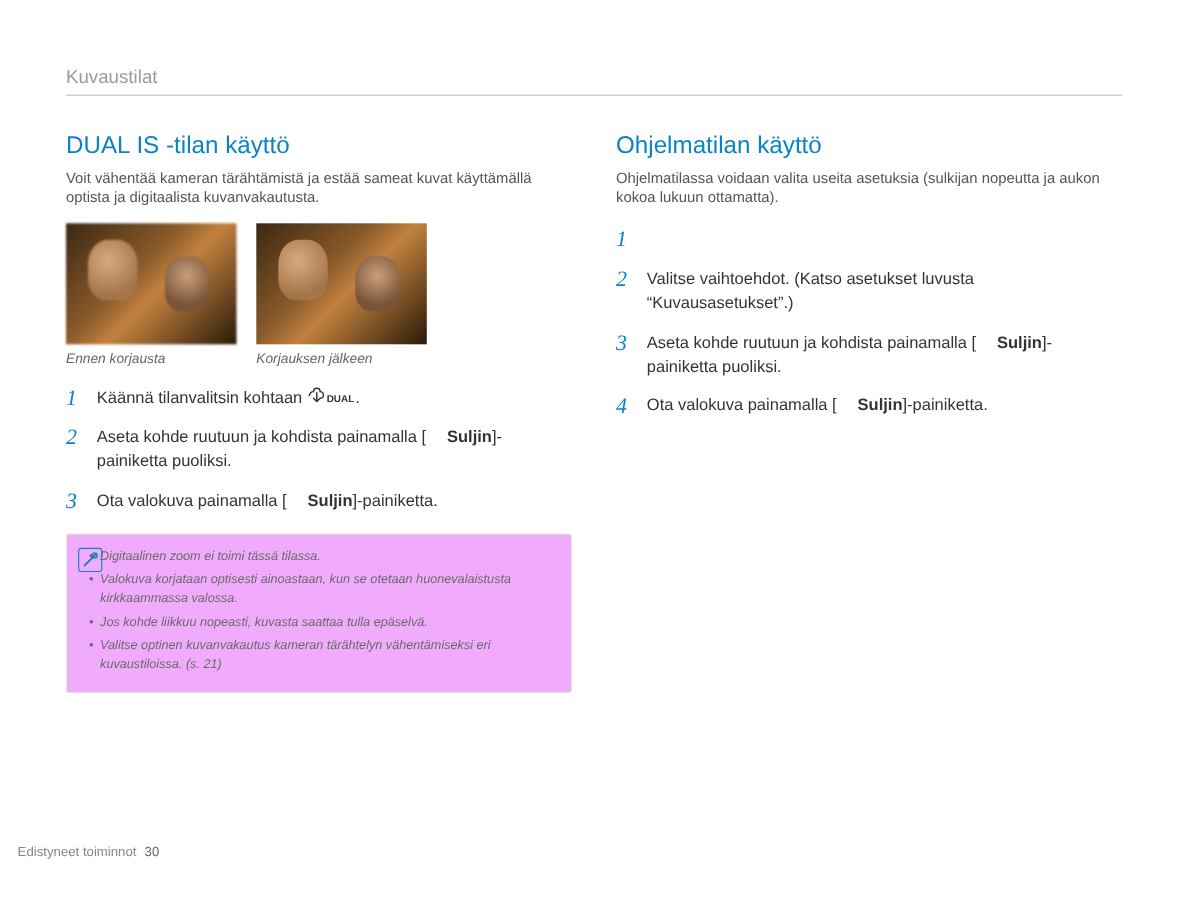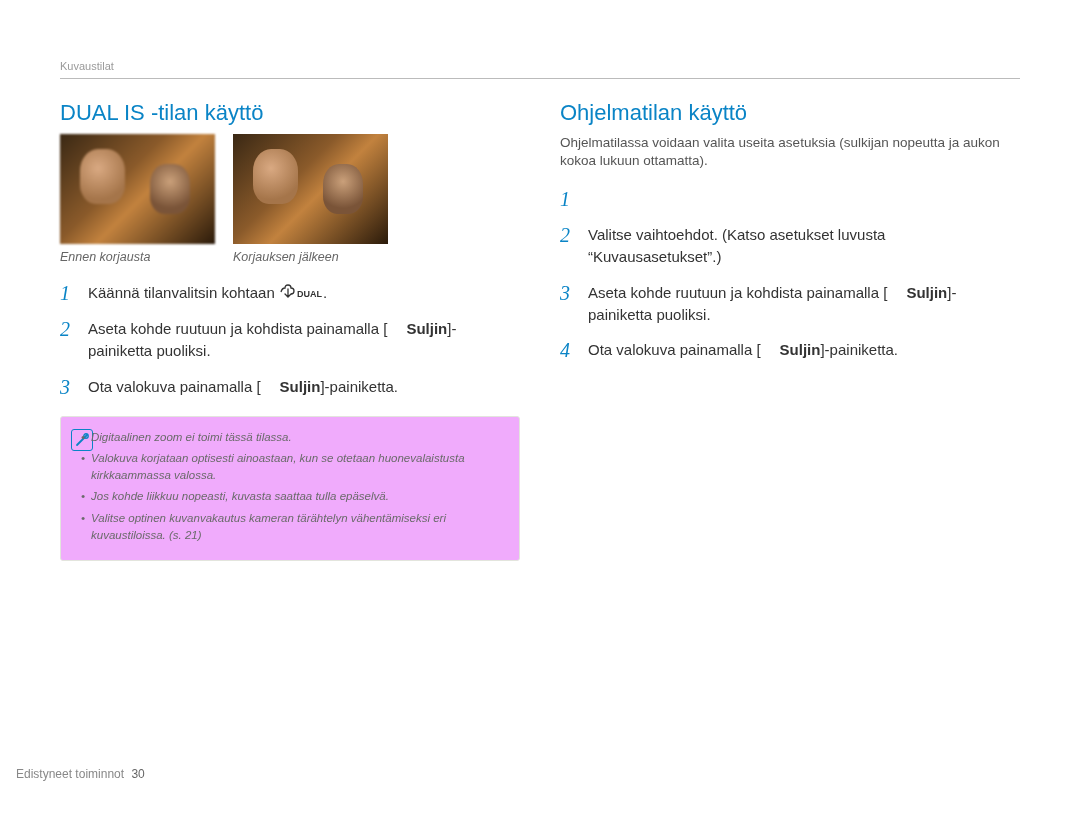--- a/index.html
+++ b/index.html
@@ -10,26 +10,26 @@
     height: 815px;
     position: relative;
     color: #333;
   }
   .page {
     padding: 60px 60px 40px 60px;
     height: 100%;
     position: relative;
   }
   .chapter-title {
-    font-size: 11px;
+    font-size: 17px;
     color: #9a9a9a;
     font-weight: 300;
     border-bottom: 1px solid #bbb;
     padding-bottom: 6px;
-    margin-bottom: 21px;
+    margin-bottom: 32px;
   }
   .columns {
     display: flex;
     gap: 40px;
   }
   .col {
     flex: 1;
     min-width: 0;
   }
   .section-heading {
@@ -167,20 +167,21 @@
 </head>
 <body>
 
 <div class="page">
   <div class="chapter-title">Kuvaustilat</div>
 
   <div class="columns">
 
     <div class="col">
       <h2 class="section-heading">DUAL IS -tilan käyttö</h2>
+      <p class="intro-text">Voit vähentää kameran tärähtämistä ja estää sameat kuvat käyttämällä optista ja digitaalista kuvanvakautusta.</p>
 
       <div class="photos">
         <div class="photo-block">
           <div class="photo blurry"></div>
           <div class="caption">Ennen korjausta</div>
         </div>
         <div class="photo-block">
           <div class="photo"></div>
           <div class="caption">Korjauksen jälkeen</div>
         </div>

